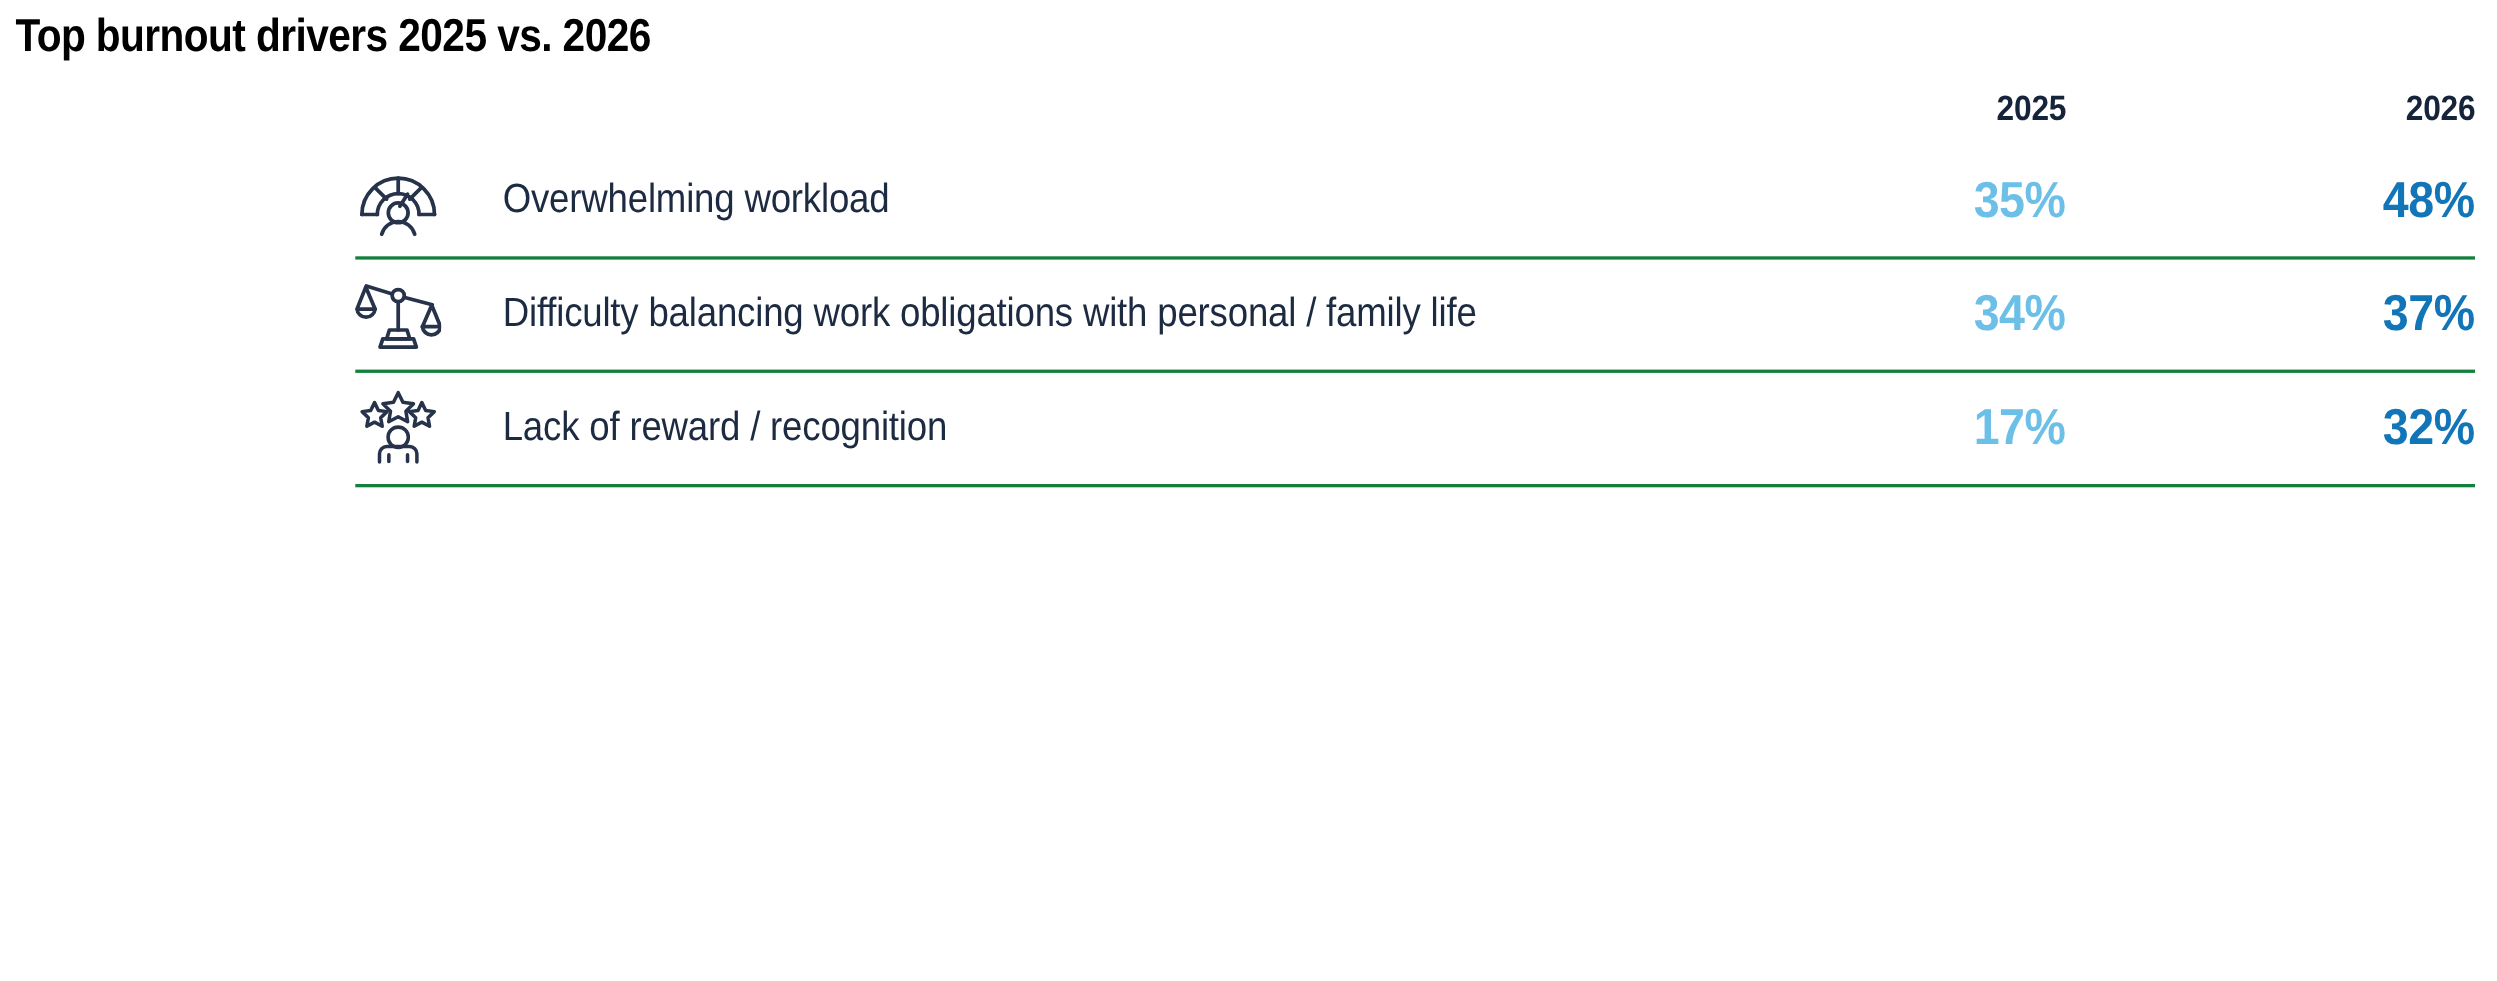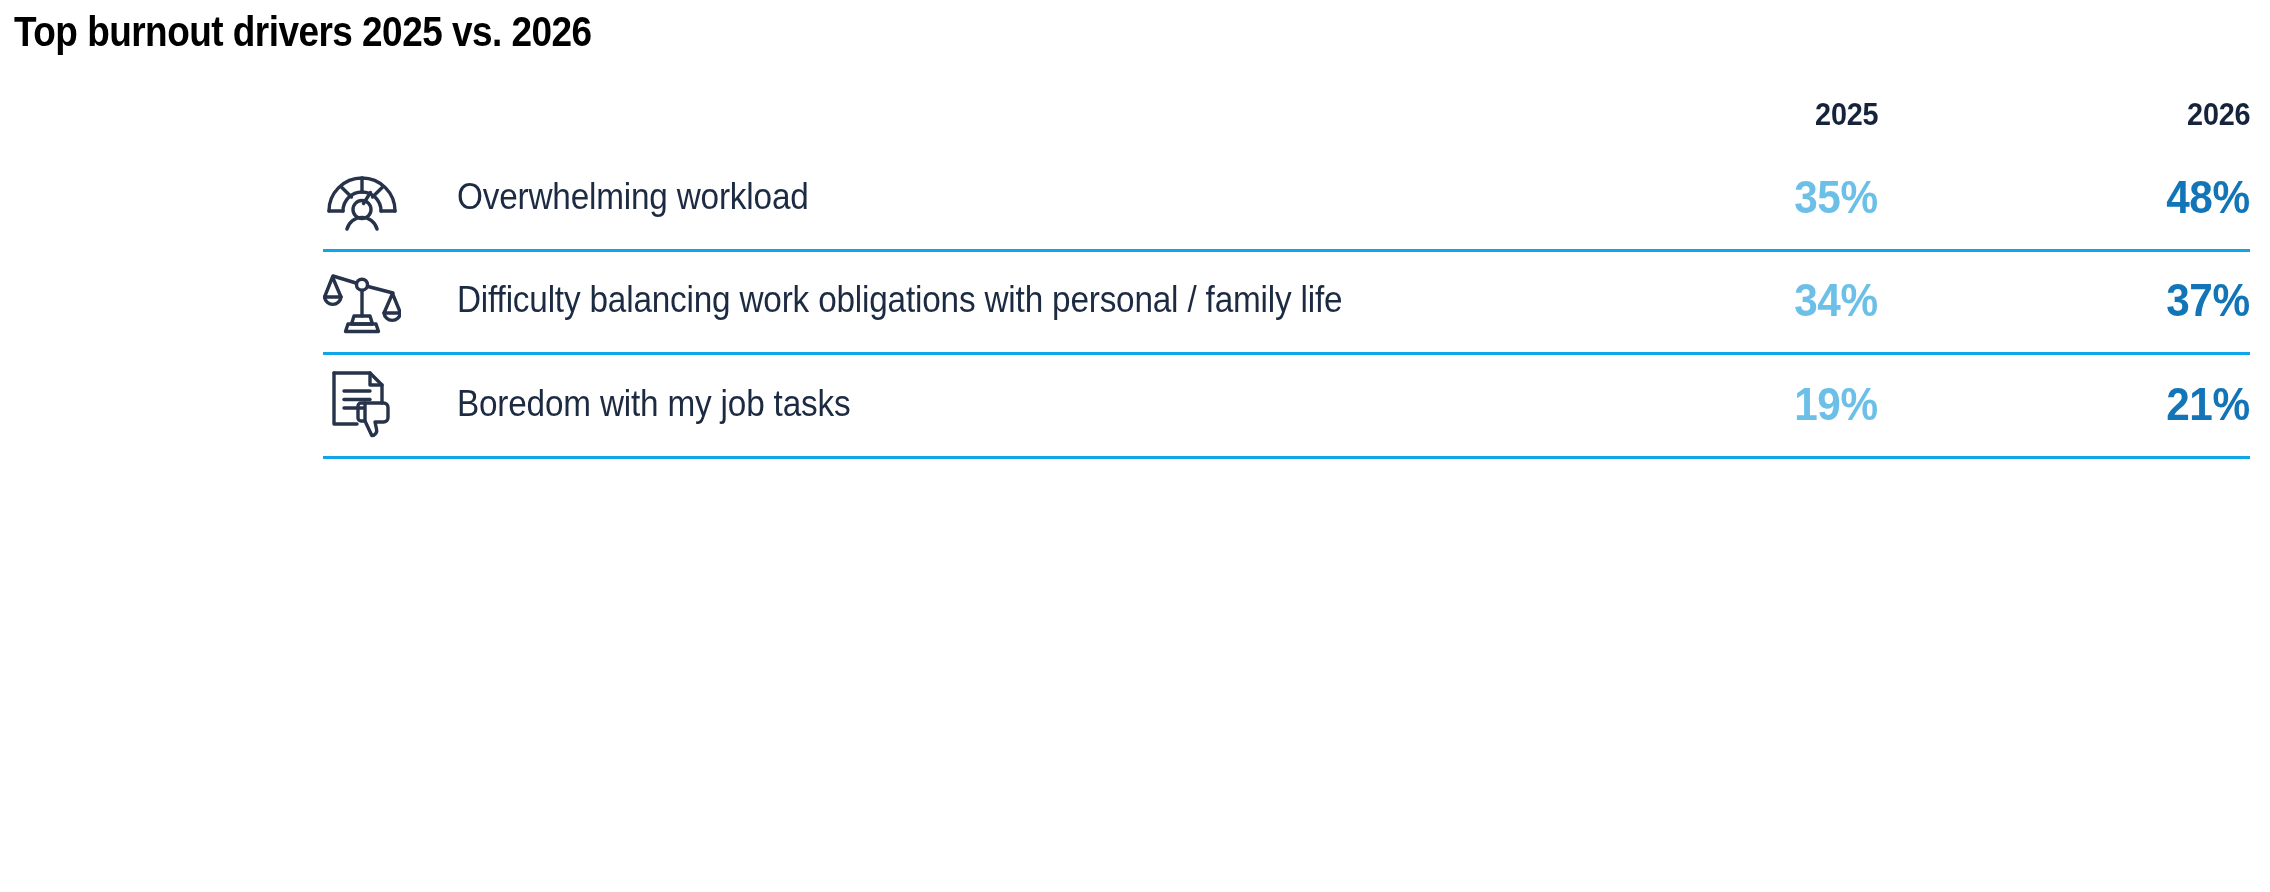--- a/index.html
+++ b/index.html
@@ -33,21 +33,21 @@
     letter-spacing: -0.6px;
     transform: scaleX(0.88);
     transform-origin: left top;
     white-space: nowrap;
   }
 
   
   .table {
     position: absolute;
     left: 323px;
-    top: 96px;
+    top: 80px;
     width: 1927px;
   }
 
   
   .head-row {
     position: relative;
     height: 52px;
   }
   .col-head {
     position: absolute;
@@ -66,21 +66,21 @@
   }
   .col-head.y2026 {
     right: 0px;
     transform-origin: right top;
   }
 
   
   .row {
     position: relative;
     height: 100.5px;
-    border-bottom: 3px solid #0ea5e9;
+    border-bottom: 3px solid #15803d;
   }
   .row-inner {
     position: relative;
     height: 97.5px;
     display: flex;
     align-items: center;
   }
 
   .icon-cell {
     position: absolute;
@@ -184,35 +184,34 @@
             <path d="M31 50 L47 50 L49.5 58 L28.5 58 Z"></path>
             <path d="M25 58 L53 58 L55.5 65.5 L22.5 65.5 Z"></path>
           </svg>
         </div>
         <div class="row-label">Difficulty balancing work obligations with personal / family life</div>
         <div class="val v2025">34%</div>
         <div class="val v2026">37%</div>
       </div>
     </div>
 
-
     <div class="row">
       <div class="row-inner">
         <div class="icon-cell">
-          <svg width="78" height="68" viewBox="0 0 78 68" fill="none" stroke="#26334a" stroke-width="3.4" stroke-linecap="round" stroke-linejoin="round">
-            <path d="M11 3 L47 3 L59 15 L59 33"></path>
-            <path d="M11 3 L11 54 L34 54"></path>
-            <path d="M47 3 L47 15 L59 15"></path>
-            <path d="M21 21 L47 21"></path>
-            <path d="M21 29.5 L47 29.5"></path>
-            <path d="M21 38 L40 38"></path>
-            <path d="M42 33 L42 51 L38 51 A3 3 0 0 1 35 48 L35 36 A3 3 0 0 1 38 33 Z"></path>
-            <path d="M42 33 L60.5 33 A4.5 4.5 0 0 1 65 37.5 L65 47.5 A4.5 4.5 0 0 1 60.5 52 L52 52 L53.5 59 A5 5 0 0 1 48.8 65.5 L42 51"></path>
+          <svg width="78" height="68" viewBox="0 0 78 68" fill="none" stroke="#26334a" stroke-width="3.2" stroke-linecap="round" stroke-linejoin="round">
+            <path d="M39 3 L43.3 11.7 L52.9 13.1 L46 19.9 L47.6 29.4 L39 24.9 L30.4 29.4 L32 19.9 L25.1 13.1 L34.7 11.7 Z"></path>
+            <path d="M17.5 12 L21 19.1 L28.8 20.2 L23.1 25.8 L24.5 33.5 L17.5 29.8 L10.5 33.5 L11.9 25.8 L6.2 20.2 L14 19.1 Z"></path>
+            <path d="M60.5 12 L64 19.1 L71.8 20.2 L66.1 25.8 L67.5 33.5 L60.5 29.8 L53.5 33.5 L54.9 25.8 L49.2 20.2 L57 19.1 Z"></path>
+            <circle cx="39" cy="43.5" r="9.2"></circle>
+            <path d="M22 66 L22 58.5 A6.5 6.5 0 0 1 28.5 52 L49.5 52 A6.5 6.5 0 0 1 56 58.5 L56 66"></path>
+            <path d="M30.5 59.5 L30.5 65.5"></path>
+            <path d="M47.5 59.5 L47.5 65.5"></path>
           </svg>
         </div>
-        <div class="row-label">Boredom with my job tasks</div>
-        <div class="val v2025">19%</div>
-        <div class="val v2026">21%</div>
+        <div class="row-label">Lack of reward / recognition</div>
+        <div class="val v2025">17%</div>
+        <div class="val v2026">32%</div>
       </div>
     </div>
+
 
   </div>
 </div>
 
 </body></html>

